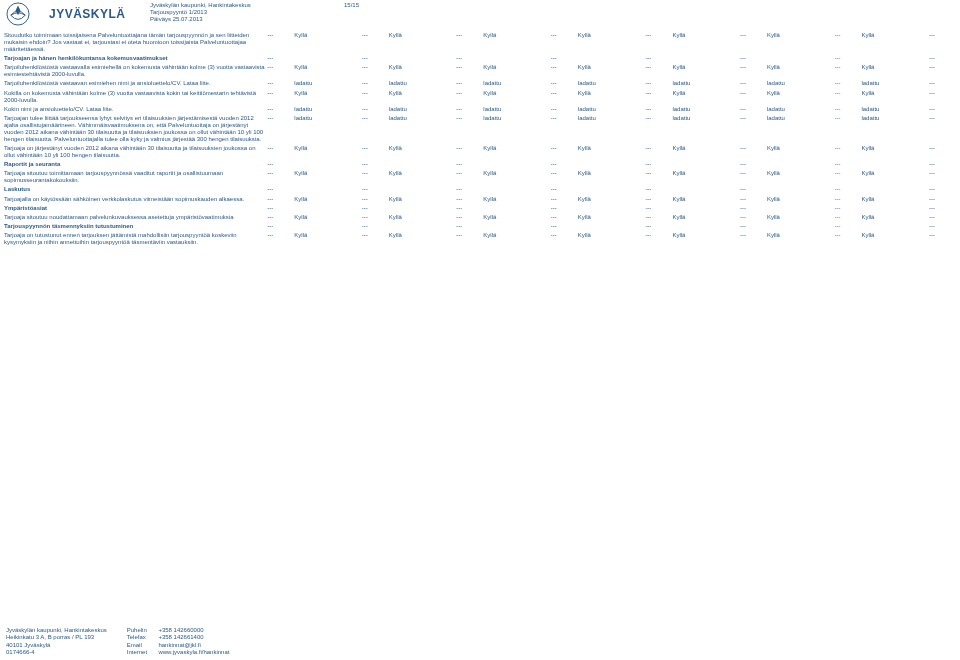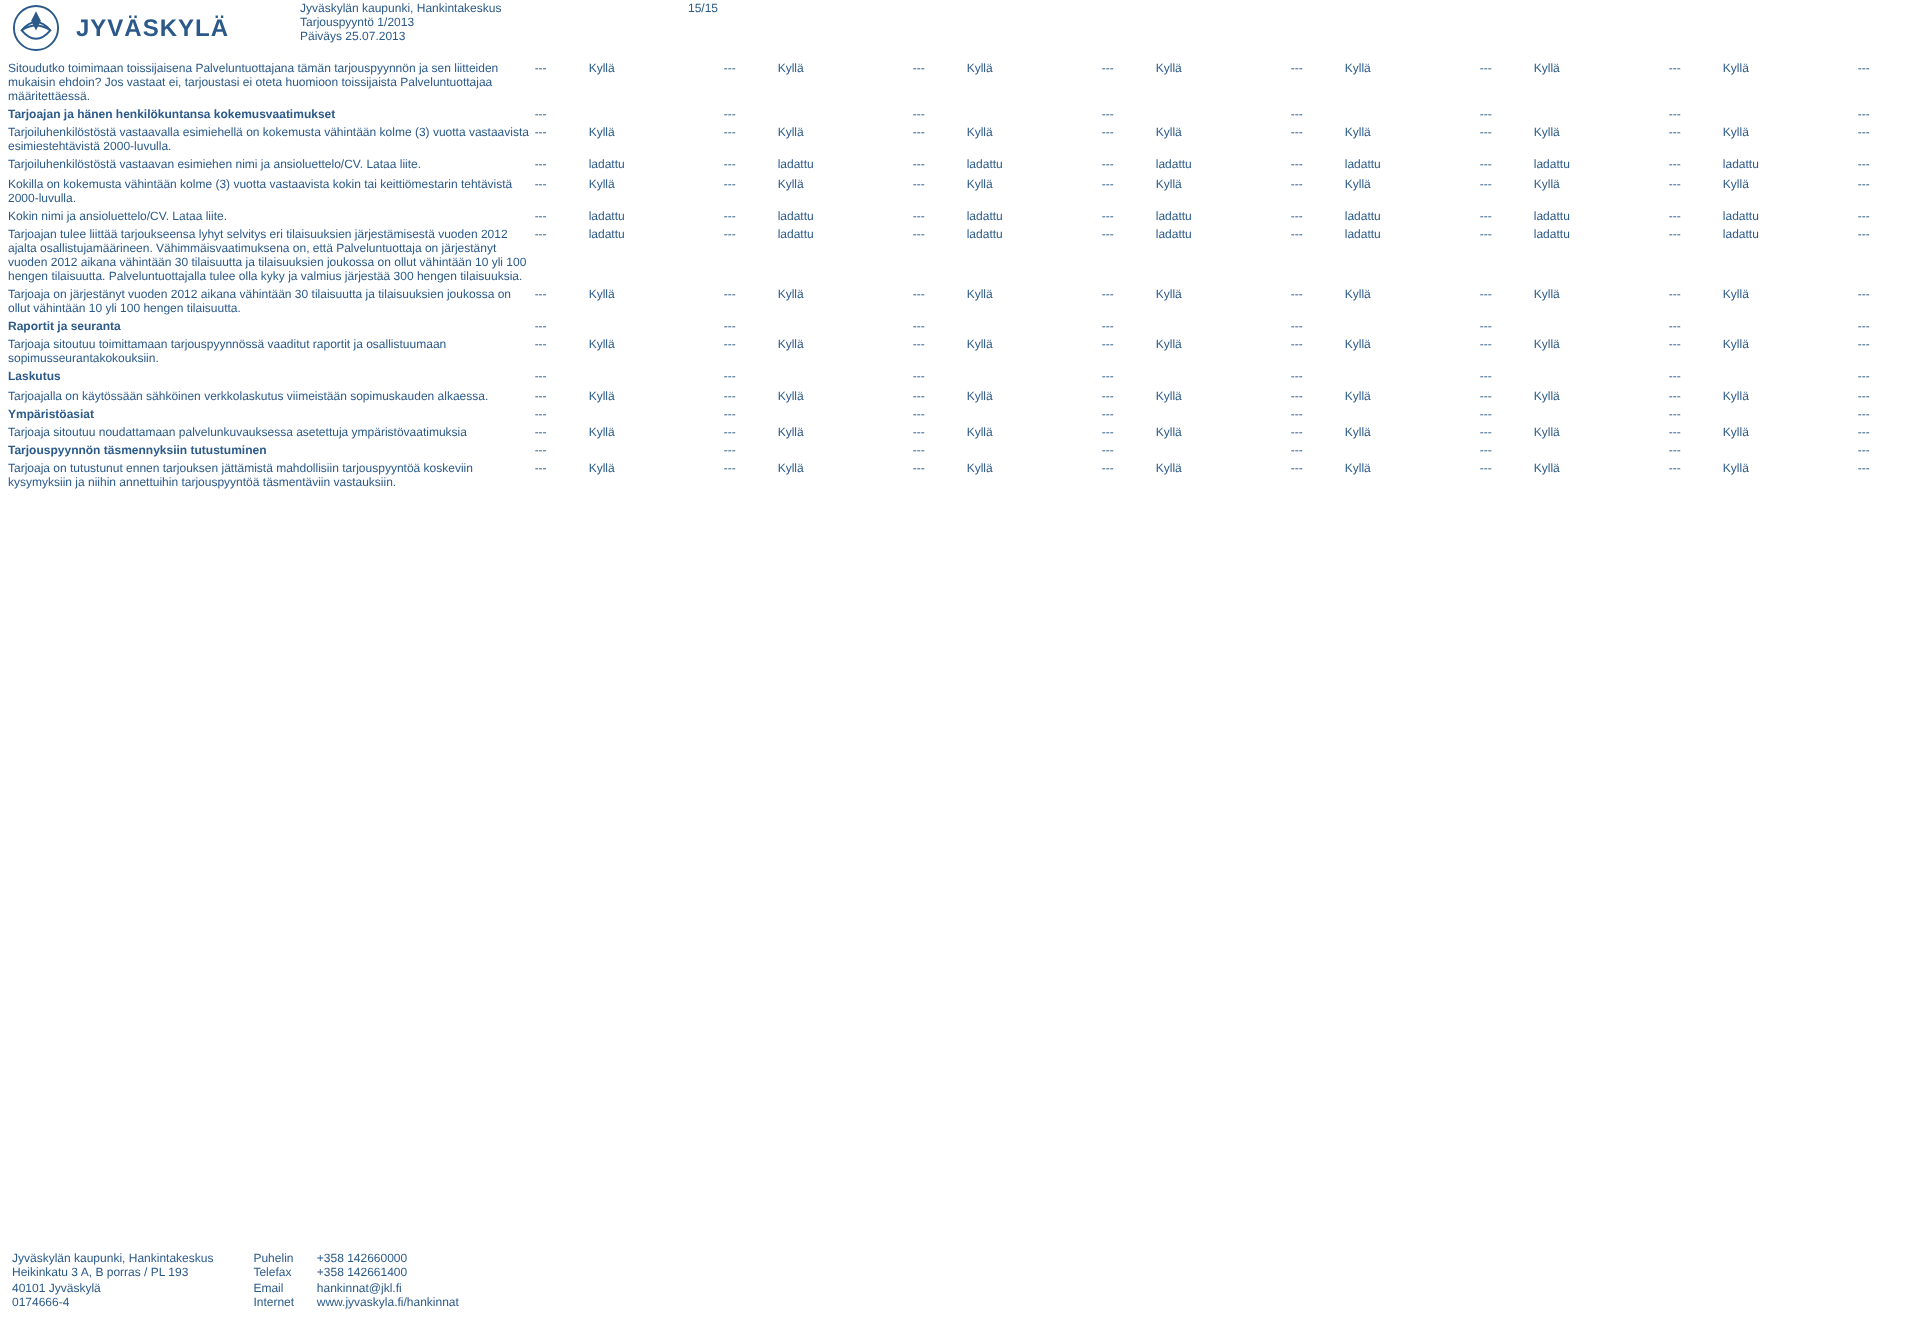--- a/index.html
+++ b/index.html
@@ -22,21 +22,21 @@
     position: relative;
     height: 28px;
     padding: 3px 0 0 0;
   }
   .logo {
     position: absolute;
     top: 2px;
     left: 6px;
     display: flex;
     align-items: center;
-    gap: 8px;
+    gap: 19px;
   }
   .logo svg { width: 24px; height: 24px; }
   .logo-text {
     font-size: 12px;
     font-weight: bold;
     letter-spacing: 0.5px;
     color: #2b5a8a;
   }
   .header-meta {
     position: absolute;

